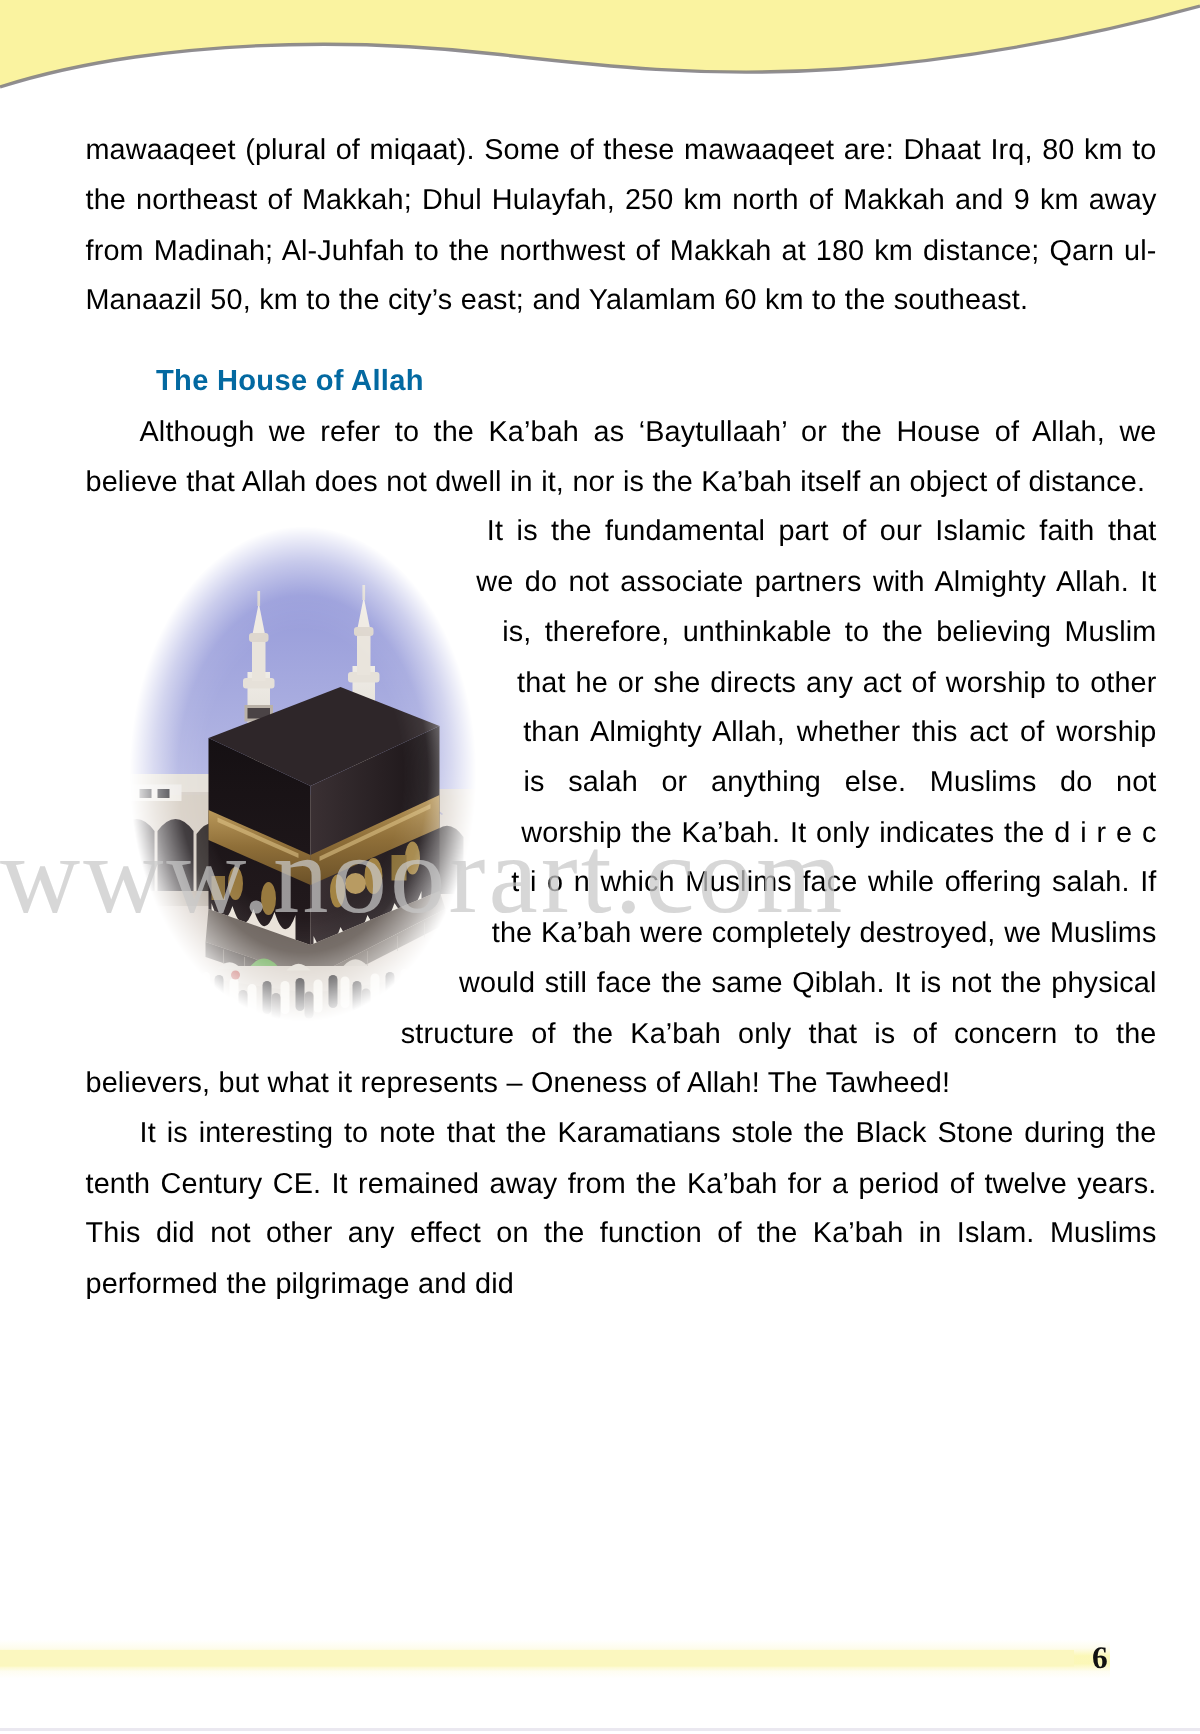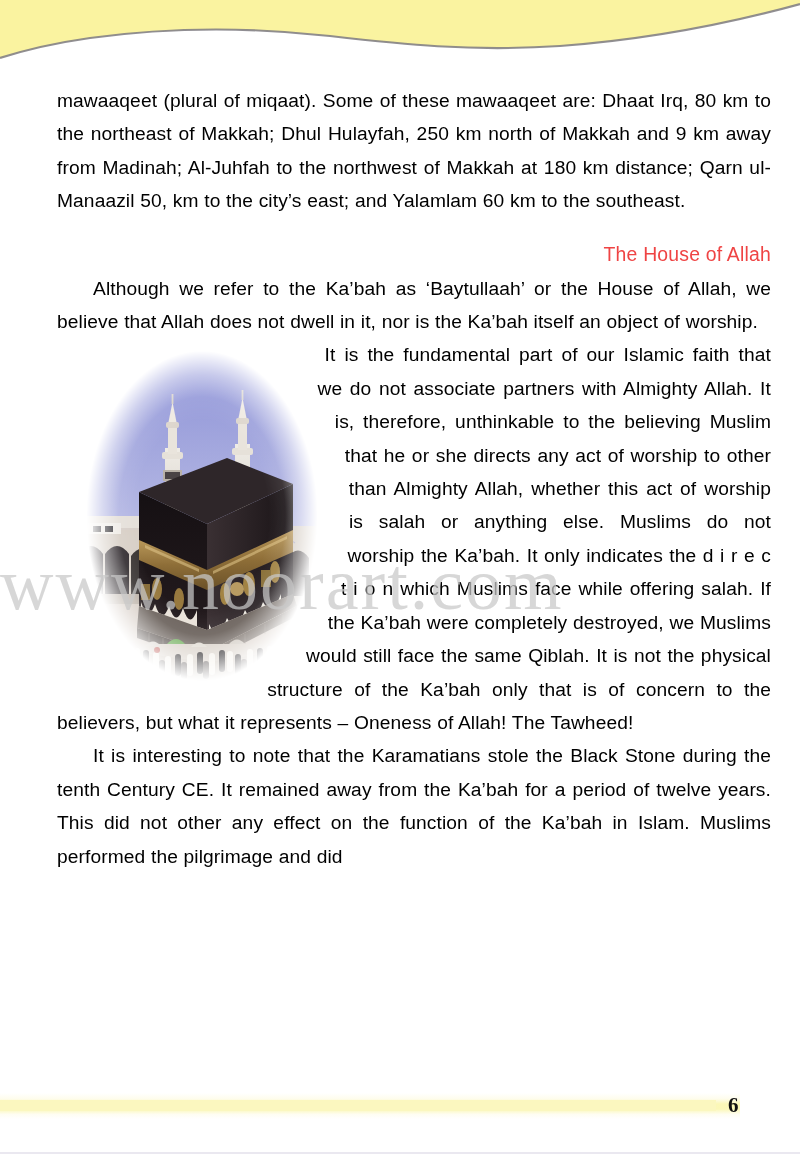--- a/index.html
+++ b/index.html
@@ -51,24 +51,23 @@
   }
   p.body-par.indent { text-indent: 36px; }
 
   .gap-before-heading { height: 22px; }
 
   h2.section-heading {
     margin: 0;
     padding: 0 0 4px 47px;
     font-size: 19.4px;
     line-height: 28px;
-    font-weight: normal;
-    color: #ef4444;
+    font-weight: bold;
+    color: #0369a1;
     letter-spacing: 0.2px;
-    text-align: right;
   }
 
   
   .kaaba-figure {
     float: left;
     width: 246px;
     height: 344px;
     margin: 6px 24px 2px 22px;
     position: relative;
     shape-outside: ellipse(50% 50% at 50% 50%);
@@ -172,21 +171,21 @@
   </div>
 
   <div class="content">
 
     <p class="body-par">mawaaqeet (plural of miqaat). Some of these mawaaqeet are: Dhaat Irq, 80 km to the northeast of Makkah; Dhul Hulayfah, 250 km north of Makkah and 9 km away from Madinah; Al-Juhfah to the northwest of Makkah at 180 km distance; Qarn ul-Manaazil 50, km to the city’s east; and Yalamlam 60 km to the southeast.</p>
 
     <div class="gap-before-heading"></div>
 
     <h2 class="section-heading">The House of Allah</h2>
 
-    <p class="body-par indent">Although we refer to the Ka’bah as ‘Baytullaah’ or the House of Allah, we believe that Allah does not dwell in it, nor is the Ka’bah itself an object of worship.</p>
+    <p class="body-par indent">Although we refer to the Ka’bah as ‘Baytullaah’ or the House of Allah, we believe that Allah does not dwell in it, nor is the Ka’bah itself an object of distance.</p>
 
     <div class="kaaba-figure">
       <div class="kaaba-photo">
         <svg viewBox="0 0 246 344" preserveAspectRatio="none" xmlns="http://www.w3.org/2000/svg">
           <defs>
             <linearGradient id="sky" x1="0" y1="0" x2="0" y2="1">
               <stop offset="0%" stop-color="#8a8fd6"></stop>
               <stop offset="35%" stop-color="#a7abdf"></stop>
               <stop offset="70%" stop-color="#c6c8ea"></stop>
               <stop offset="100%" stop-color="#e3e2f1"></stop>

